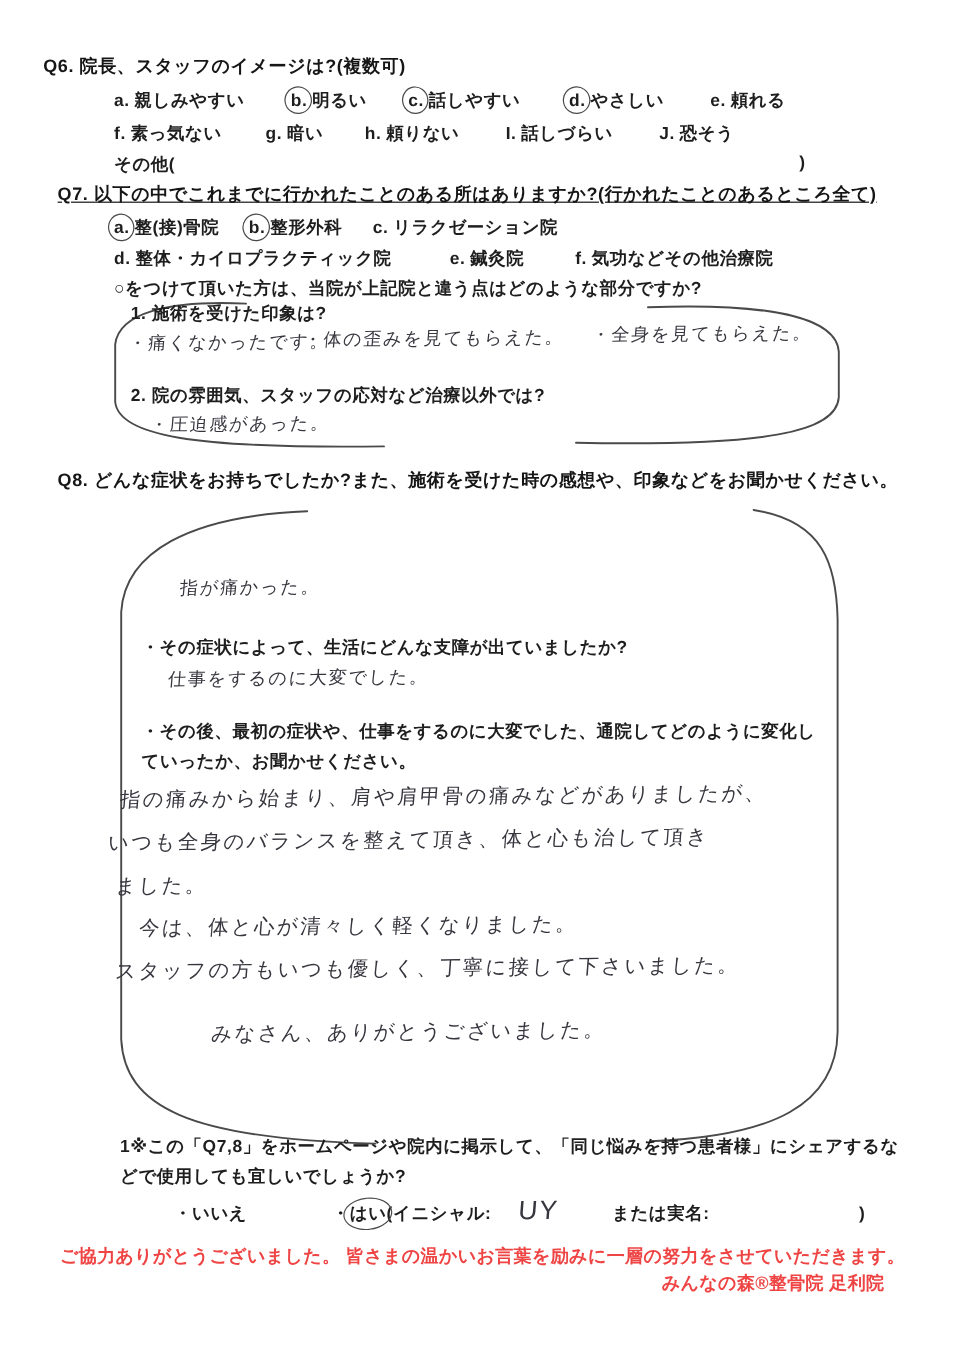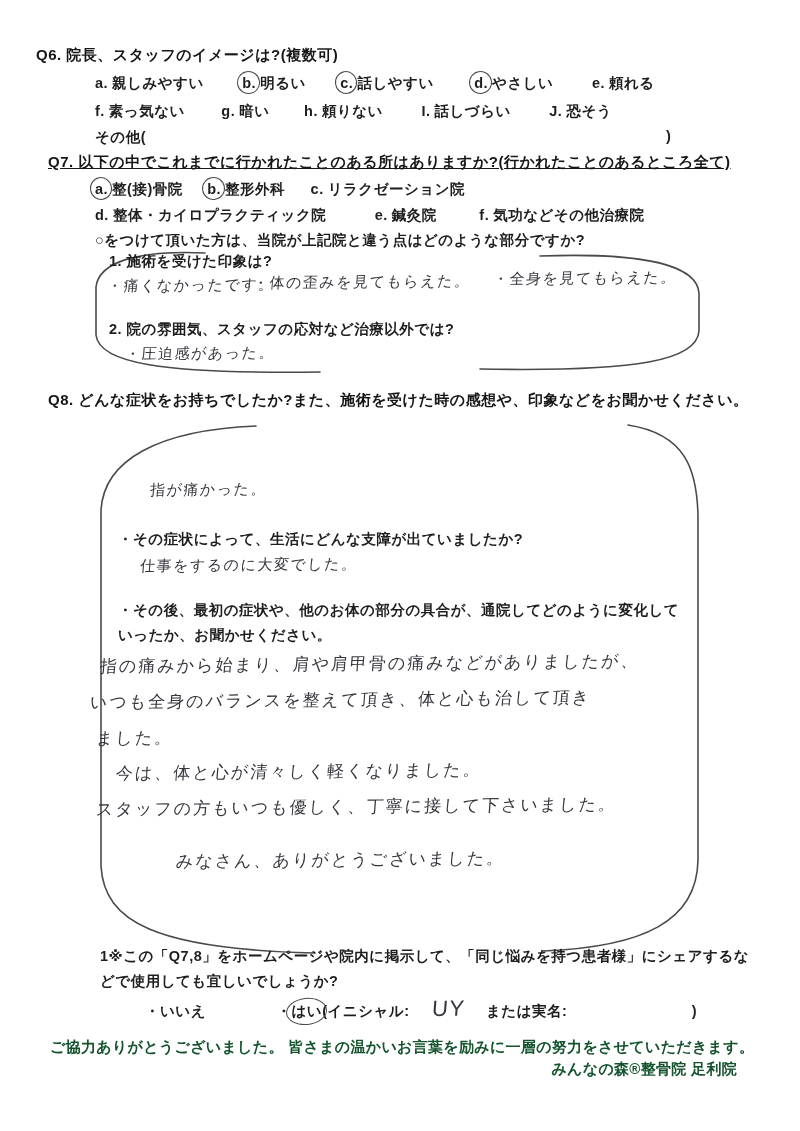--- a/index.html
+++ b/index.html
@@ -22,21 +22,21 @@
   }
   .hw-big{font-size:17px;letter-spacing:2px;}
   .wrap{white-space:normal;line-height:25px;}
   .enclosure{position:absolute;pointer-events:none;}
   .enclosure path{fill:none;stroke:#4a4a4a;stroke-width:1.6;stroke-linecap:round;}
   .yes-circle{display:inline-block;position:relative;}
   .yes-circle::after{
     content:"";position:absolute;left:-5px;top:-4px;right:-5px;bottom:-4px;
     border:1.4px solid #4a4a4a;border-radius:50%;transform:rotate(-6deg);
   }
-  .footer-bold{font-size:15px;font-weight:800;color:#14532d;letter-spacing:0.3px;}
+  .footer-bold{font-size:15px;font-weight:800;color:#ef4444;letter-spacing:0.3px;}
 </style>
 </head>
 <body>
 
 <div class="abs heading" style="left:36px;top:46px;">Q6. 院長、スタッフのイメージは?(複数可)</div>
 
 <div class="abs" style="left:95px;top:74px;">
   <span class="printed" style="margin-right:34px;"><span class="okey">a.</span><span>親しみやすい</span></span>
   <span class="printed" style="margin-right:30px;"><span class="okey circled">b.</span><span>明るい</span></span>
   <span class="printed" style="margin-right:36px;"><span class="okey circled">c.</span><span>話しやすい</span></span>
@@ -90,34 +90,34 @@
   <svg class="enclosure" style="left:0;top:0;" width="622" height="538" viewBox="0 0 622 538">
     <path d="M168,8 C70,12 16,42 13,92 L13,448 C16,504 68,531 225,535"></path>
     <path d="M540,7 C598,16 609,52 610,98 L610,442 C609,503 556,529 455,533"></path>
   </svg>
 
   <div class="abs hw" style="left:62px;top:63px;">指が痛かった。</div>
 
   <div class="abs printed" style="left:30px;top:112px;">・その症状によって、生活にどんな支障が出ていましたか?</div>
   <div class="abs hw" style="left:52px;top:139px;">仕事をするのに大変でした。</div>
 
-  <div class="abs printed wrap" style="left:30px;top:180px;width:566px;">・その後、最初の症状や、他のお体の部分の具合が、通院してどのように変化していったか、お聞かせください。</div>
+  <div class="abs printed wrap" style="left:30px;top:180px;width:566px;">・その後、最初の症状や、仕事をするのに大変でした、通院してどのように変化していったか、お聞かせください。</div>
 
   <div class="abs hw hw-big" style="left:12px;top:237px;">指の痛みから始まり、肩や肩甲骨の痛みなどがありましたが、</div>
   <div class="abs hw hw-big" style="left:2px;top:273px;">いつも全身のバランスを整えて頂き、体と心も治して頂き</div>
   <div class="abs hw hw-big" style="left:8px;top:309px;">ました。</div>
   <div class="abs hw hw-big" style="left:28px;top:344px;">今は、体と心が清々しく軽くなりました。</div>
   <div class="abs hw hw-big" style="left:8px;top:380px;">スタッフの方もいつも優しく、丁寧に接して下さいました。</div>
   <div class="abs hw hw-big" style="left:88px;top:432px;">みなさん、ありがとうございました。</div>
 </div>
 
 <div class="abs printed wrap" style="left:100px;top:944px;width:652px;">1※この「Q7,8」をホームページや院内に掲示して、「同じ悩みを持つ患者様」にシェアするなどで使用しても宜しいでしょうか?</div>
 
 <div class="abs" style="left:145px;top:996px;">
   <span class="printed" style="margin-right:66px;">・いいえ</span>
   <span class="printed"><span>・</span><span class="yes-circle">はい</span><span>(イニシャル:</span></span>
   <span class="hw" style="display:inline-block;margin-left:18px;font-size:22px;">UY</span>
-  <span class="printed" style="margin-left:16px;">または実名:</span>
+  <span class="printed" style="margin-left:40px;">または実名:</span>
   <span class="printed" style="margin-left:120px;">)</span>
 </div>
 
 <div class="abs footer-bold" style="left:50px;top:1038px;">ご協力ありがとうございました。 皆さまの温かいお言葉を励みに一層の努力をさせていただきます。</div>
 <div class="abs footer-bold" style="left:0;top:1060px;width:737px;text-align:right;">みんなの森®整骨院 足利院</div>
 
 </body></html>

